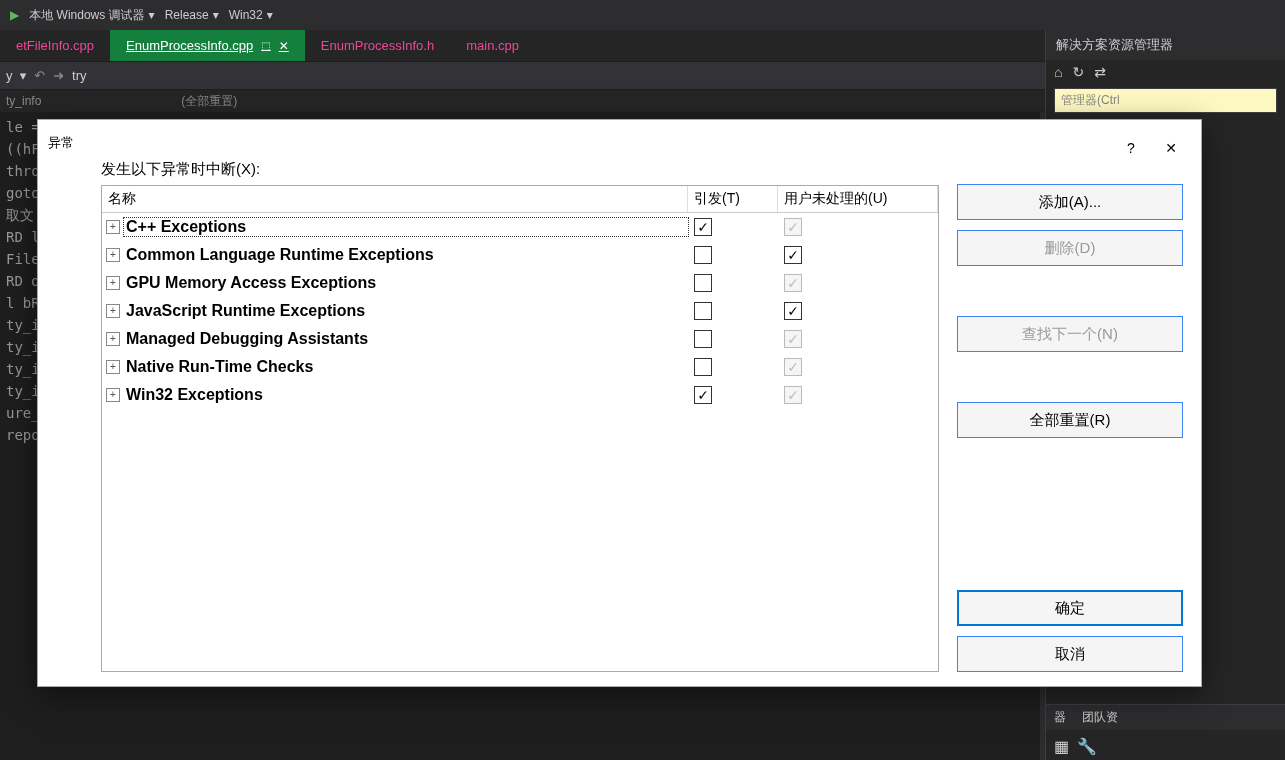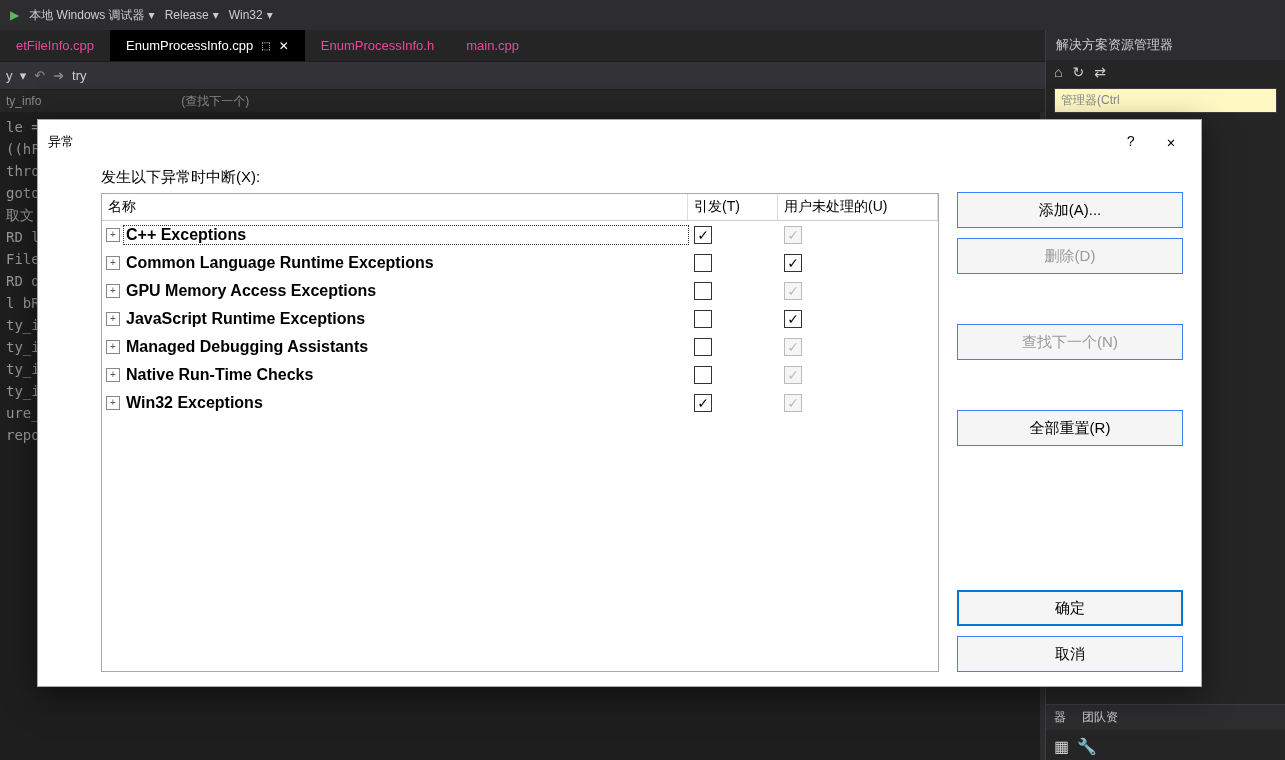--- a/index.html
+++ b/index.html
@@ -35,22 +35,23 @@
 .tab {
   padding: 6px 16px;
   font-size: 13px;
   color: #ec4899;
   display: flex;
   align-items: center;
   gap: 8px;
   cursor: pointer;
 }
 .tab.active {
-  background: #000000;
+  background: #15803d;
   color: #fff;
+  text-decoration: underline;
 }
 .tab .pin { font-size: 10px; }
 .tab .close { font-size: 12px; }
 
 
 .navbar {
   display: flex;
   align-items: center;
   height: 28px;
   background: #333337;
@@ -150,24 +151,23 @@
   height: 568px;
   background: #fff;
   border: 1px solid #aaa;
   box-shadow: 0 8px 30px rgba(0,0,0,.5);
   color: #000;
   display: flex;
   flex-direction: column;
 }
 .dialog-titlebar {
   display: flex;
-  align-items: center;
-  padding: 22px 10px;
+  align-items: flex-start;
+  padding: 14px 10px;
   height: 36px;
-  font-family: Liberation Mono, monospace;
 }
 .dialog-titlebar .title { font-size: 13px; }
 .dialog-titlebar .spacer { flex: 1; }
 .dialog-titlebar .help, .dialog-titlebar .close {
   width: 40px;
   height: 28px;
   display: flex;
   align-items: center;
   justify-content: center;
   font-size: 14px;
@@ -305,21 +305,21 @@
   <span class="arrow">➜</span>
   <span>try</span>
   <span style="flex:1"></span>
   <span>▾</span>
   <span class="go-btn">↦ <span>Go</span></span>
 </div>
 
 <div class="crumb-bar">
   <span>ty_info</span>
   <span style="width:140px"></span>
-  <span>(查找下一个)</span>
+  <span>(全部重置)</span>
   <span style="flex:1"></span>
   <span>Get_Sha256_By_Path(std::string path)</span>
 </div>
 
 <div class="code-bg" id="code-bg">
     <div>le =</div>
     <div>((hF</div>
     <div>thro</div>
     <div>goto</div>
     <div></div>

